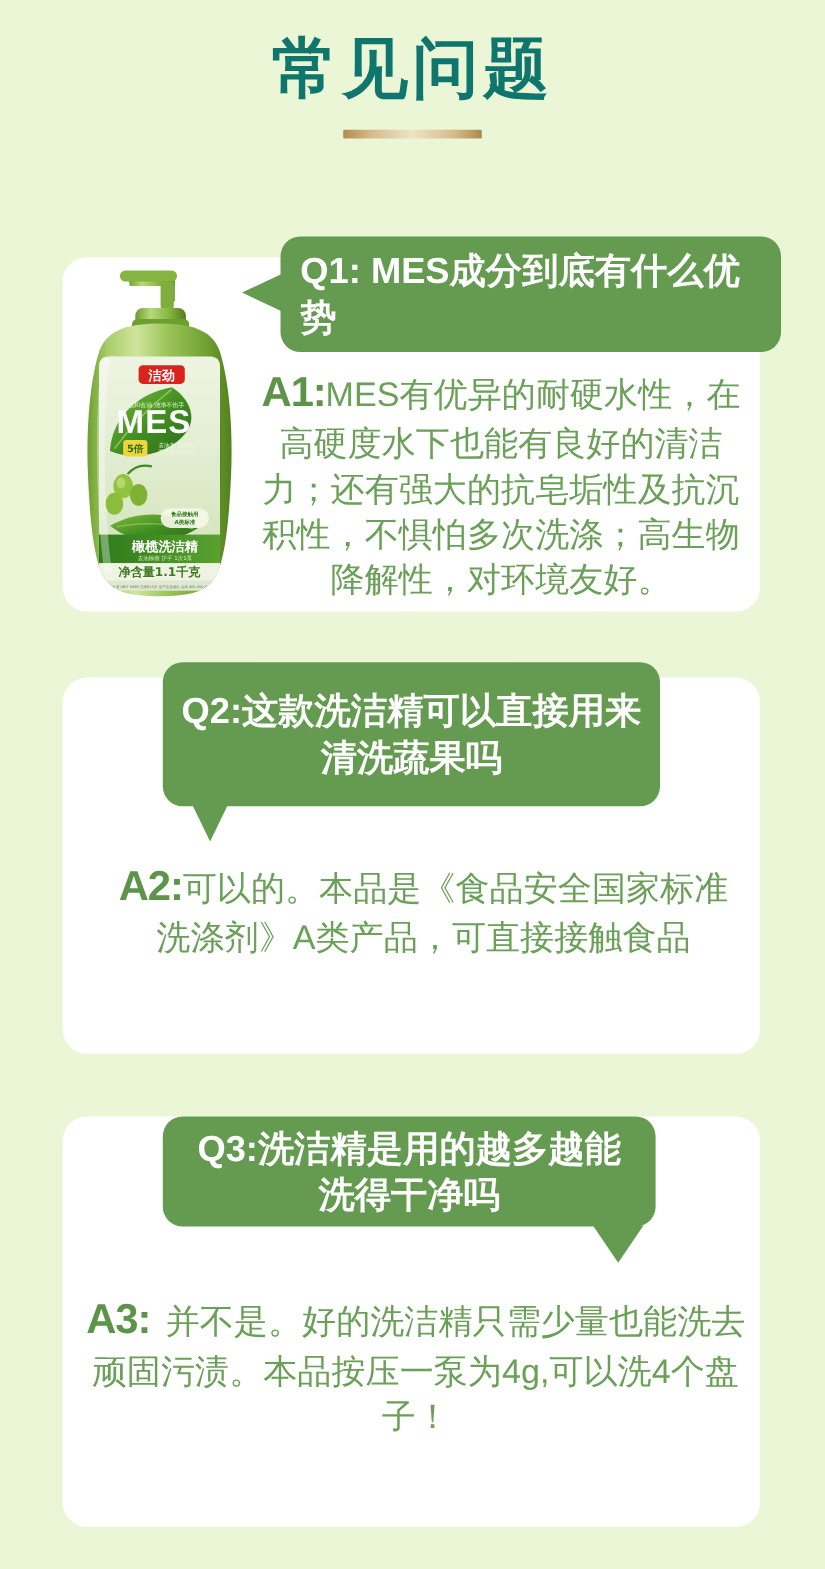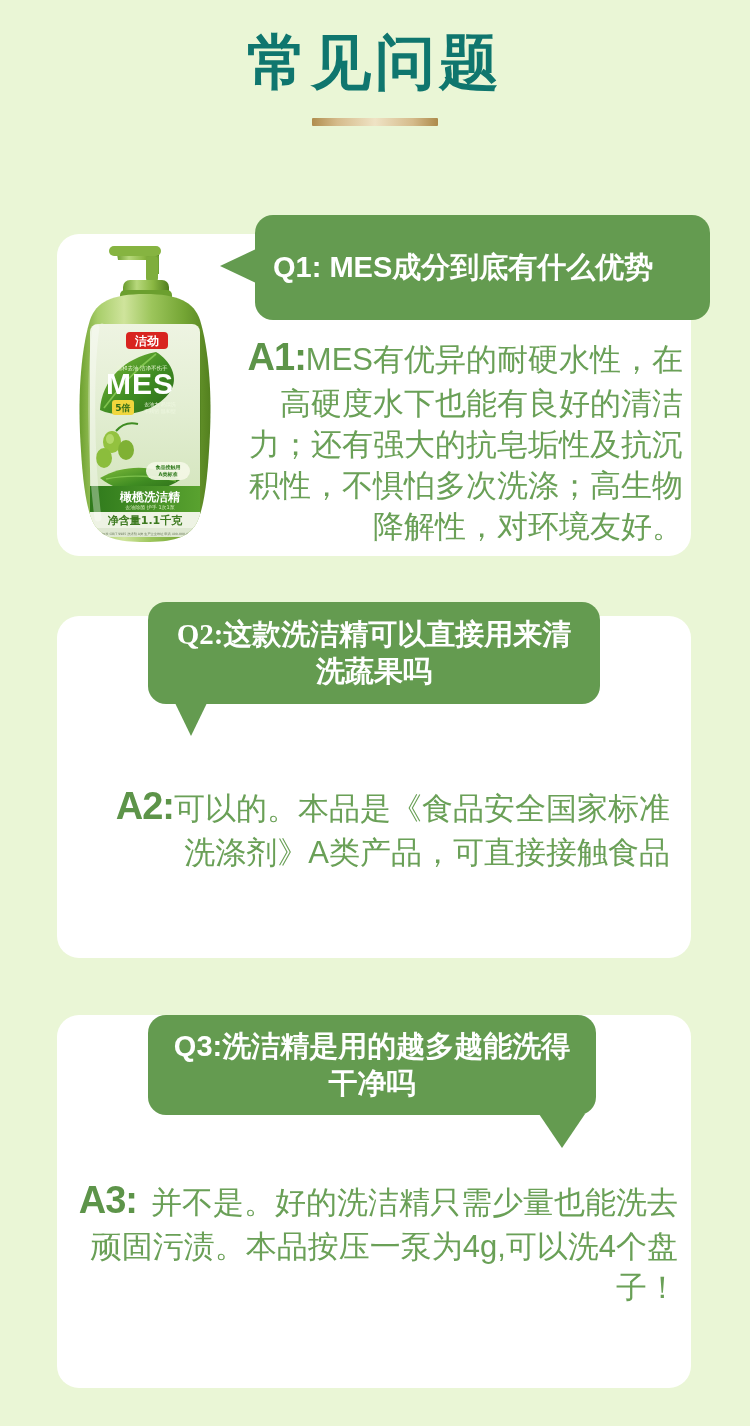--- a/index.html
+++ b/index.html
@@ -69,21 +69,21 @@
     position: absolute;
     background: #649b50;
     border-radius: 18px;
     color: #ffffff;
     font-weight: bold;
     z-index: 6;
     display: flex;
     align-items: center;
   }
   .qbubble .qtext {
-    font-size: 29px;
+    font-size: 33px;
     line-height: 1.28;
     letter-spacing: 0px;
     width: 100%;
   }
 
   
   #q1 {
     left: 255px;
     top: 215px;
     width: 455px;
@@ -99,23 +99,22 @@
     border-top: 17px solid transparent;
     border-bottom: 17px solid transparent;
     border-right: 36px solid #649b50;
   }
 
   
   #q2 {
     left: 148px;
     top: 602px;
     width: 452px;
-    height: 102px;
+    height: 131px;
     padding: 0 16px;
-    font-family: Liberation Serif, serif;
   }
   #q2 .qtext { text-align: center; }
   #q2 .tail {
     position: absolute;
     left: 27px;
     bottom: -32px;
     width: 0; height: 0;
     border-left: 16px solid transparent;
     border-right: 16px solid transparent;
     border-top: 33px solid #649b50;
@@ -140,21 +139,21 @@
     border-top: 34px solid #649b50;
   }
 
   
   .answer {
     position: absolute;
     color: #6aa057;
     font-size: 31px;
     line-height: 1.33;
     z-index: 5;
-    text-align: right;
+    text-align: center;
   }
   .answer .alabel {
     font-weight: bold;
     font-size: 38px;
     color: #5d9449;
     letter-spacing: -1px;
   }
   #a1 { left: 228px; top: 332px; width: 455px; }
   #a2 { left: 100px; top: 735px; width: 570px; margin-top: 46px; }
   #a3 { left: 78px;  top: 1175px; width: 600px; }

